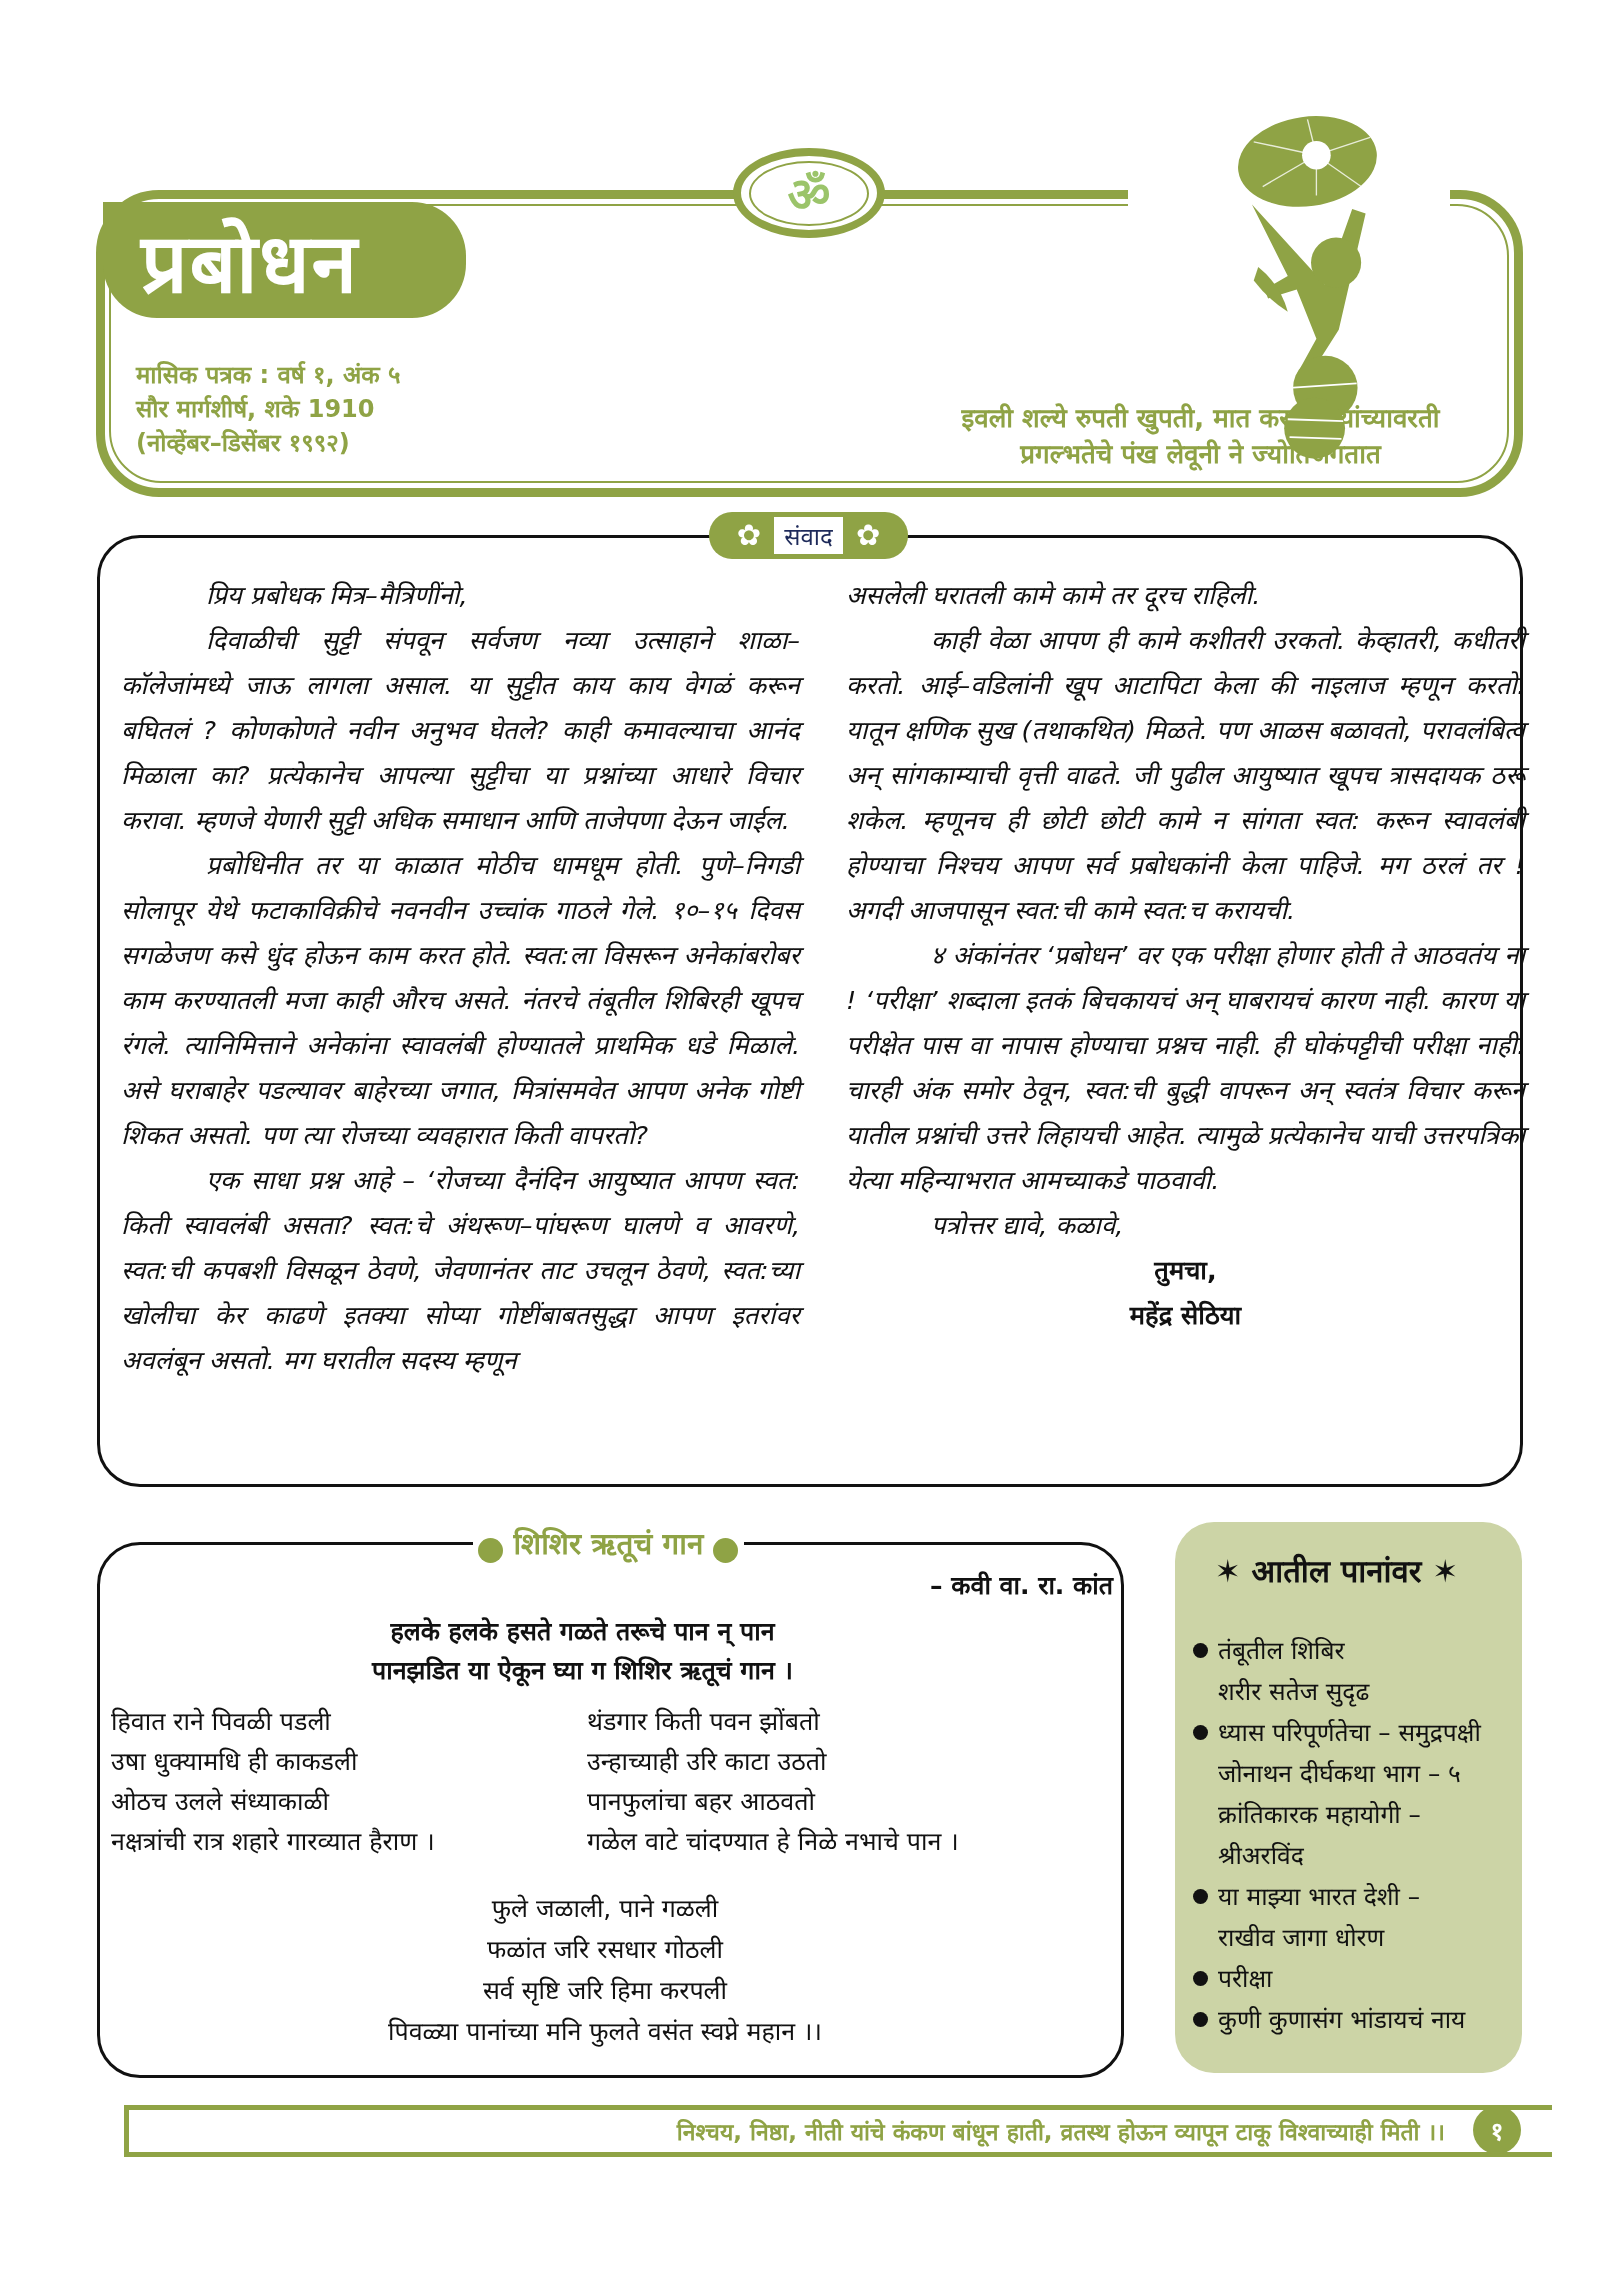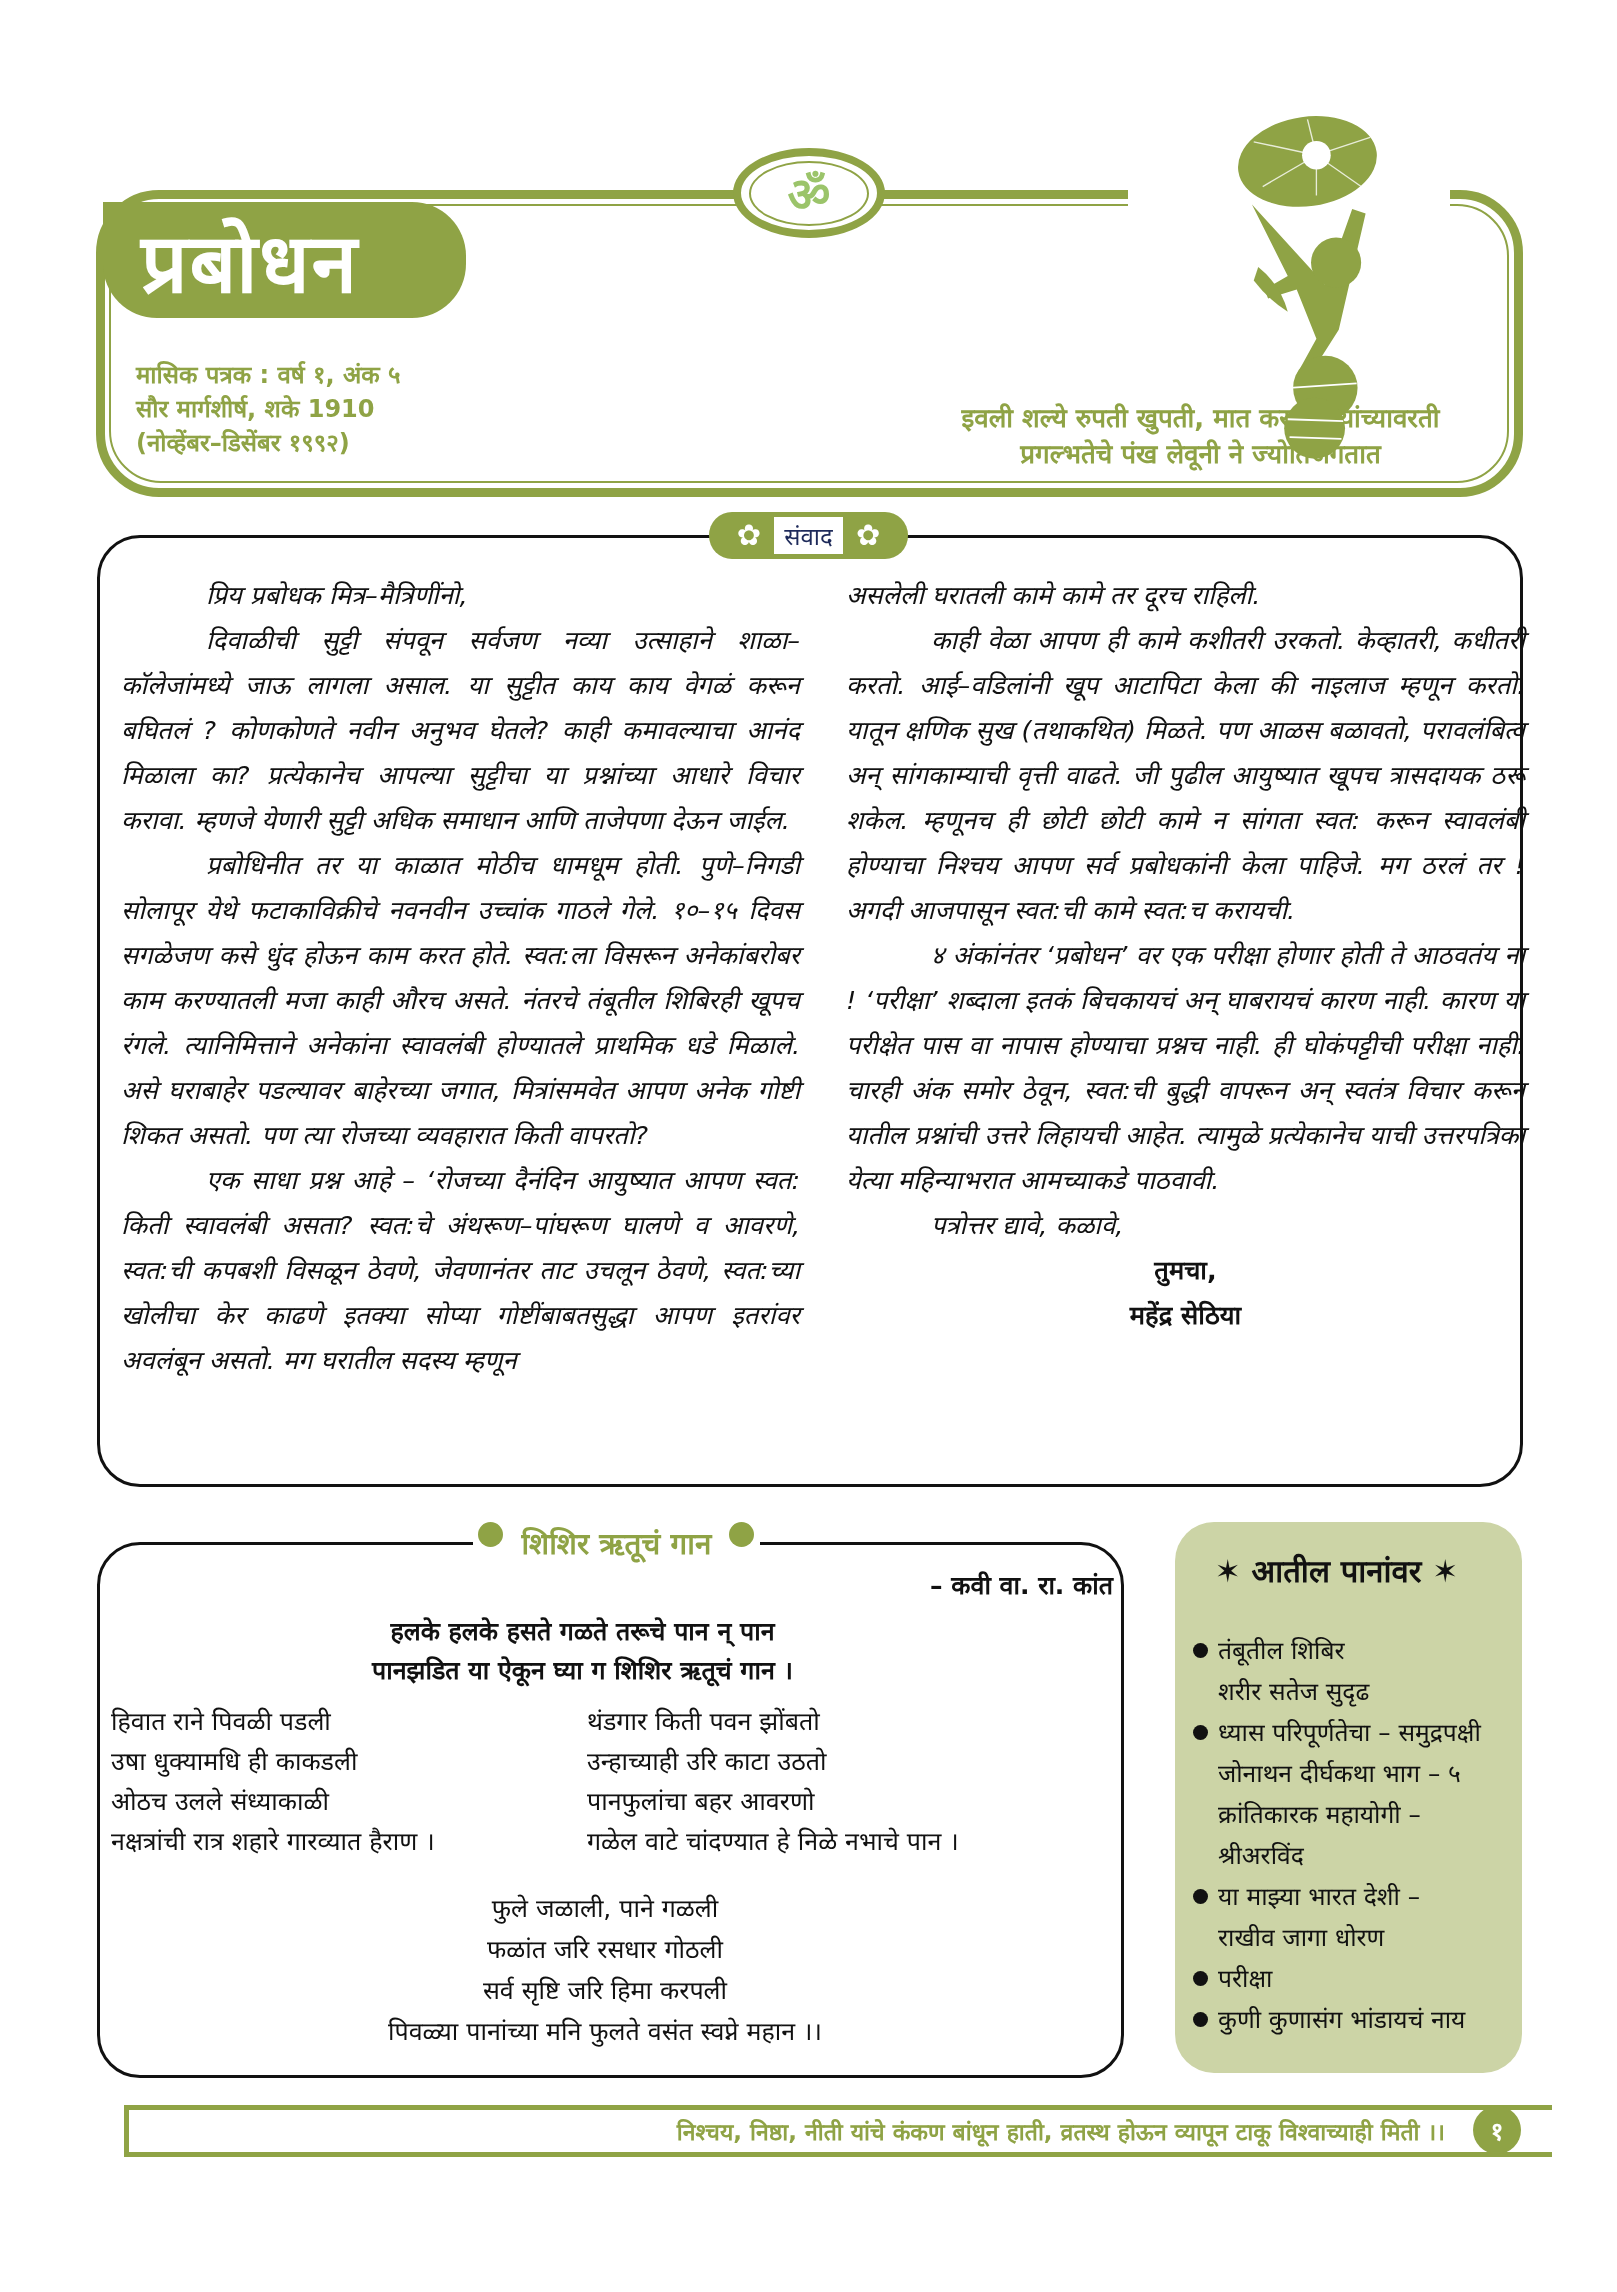--- a/index.html
+++ b/index.html
@@ -22,21 +22,21 @@
   .samvad .lbl{background:#fff;color:#1e2a5a;font-size:24px;font-weight:normal;padding:1.8px 10.7px;}
   .flower{color:#fff;font-size:29px;line-height:1;}
   .col{top:573px;width:679px;font-style:italic;font-size:25.5px;line-height:45px;text-align:justify;}
   .col p{margin:0;}
   .col .ind{text-indent:85px;}
   .col-l{left:121px;}
   .col-r{left:846px;}
   .sign{font-style:normal;font-weight:bold;text-align:center;}
   
   .poem-box{left:97px;top:1542px;width:1027px;height:536px;border:3.6px solid #111;border-radius:43px;box-sizing:border-box;}
-  .poem-title{left:473px;top:1522px;height:41px;background:#fff;display:flex;align-items:flex-start;gap:18px;padding:0 5.4px;}
+  .poem-title{left:473px;top:1522px;height:41px;background:#fff;display:flex;align-items:flex-end;gap:10px;padding:0 5.4px;}
   .dot{width:25px;height:25px;border-radius:50%;background:#8fa345;}
   .poem-title span{color:#8fa345;font-size:29.6px;font-weight:bold;}
   .poet{left:878px;top:1567px;width:235px;text-align:right;font-size:25px;font-weight:bold;}
   .stanza-top{left:269px;top:1612px;width:627px;text-align:center;font-size:25px;font-weight:bold;line-height:39px;}
   .stanza-l{left:111px;top:1702px;font-size:25px;line-height:40px;}
   .stanza-r{left:587px;top:1702px;font-size:25px;line-height:40px;}
   .stanza-c{left:269px;top:1888px;width:672px;text-align:center;font-size:25px;line-height:41px;}
   
   .side{left:1175px;top:1522px;width:347px;height:551px;background:#ccd4a6;border-radius:39px;}
   .side-h{left:1175px;top:1549px;width:323px;text-align:center;font-size:31px;font-weight:bold;}
@@ -136,21 +136,21 @@
 </div>
 <div class="abs stanza-l">
   <div>हिवात राने पिवळी पडली</div>
   <div>उषा धुक्यामधि ही काकडली</div>
   <div>ओठच उलले संध्याकाळी</div>
   <div>नक्षत्रांची रात्र शहारे गारव्यात हैराण ।</div>
 </div>
 <div class="abs stanza-r">
   <div>थंडगार किती पवन झोंबतो</div>
   <div>उन्हाच्याही उरि काटा उठतो</div>
-  <div>पानफुलांचा बहर आवरणो</div>
+  <div>पानफुलांचा बहर आठवतो</div>
   <div>गळेल वाटे चांदण्यात हे निळे नभाचे पान ।</div>
 </div>
 <div class="abs stanza-c">
   <div>फुले जळाली, पाने गळली</div>
   <div>फळांत जरि रसधार गोठली</div>
   <div>सर्व सृष्टि जरि हिमा करपली</div>
   <div>पिवळ्या पानांच्या मनि फुलते वसंत स्वप्ने महान ।।</div>
 </div>
 
 <div class="abs side"></div>

